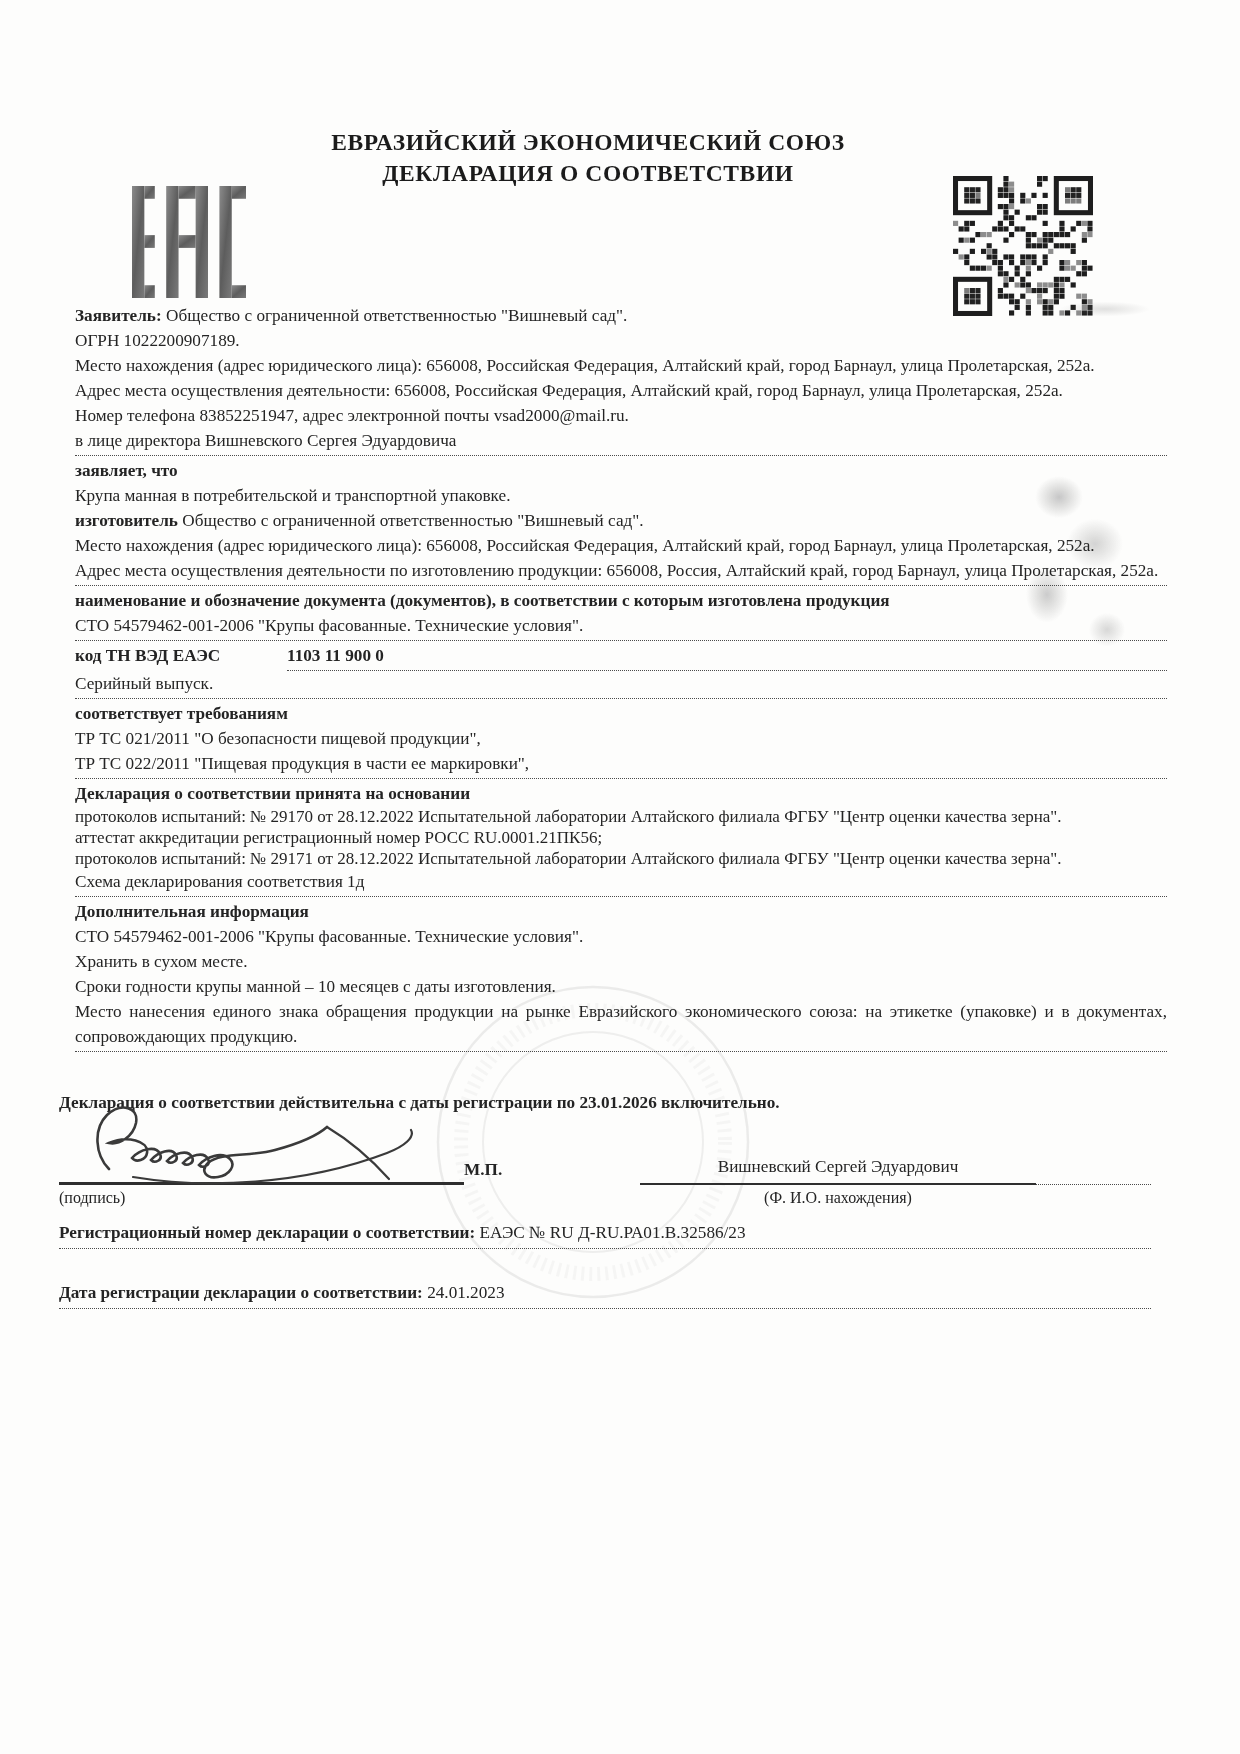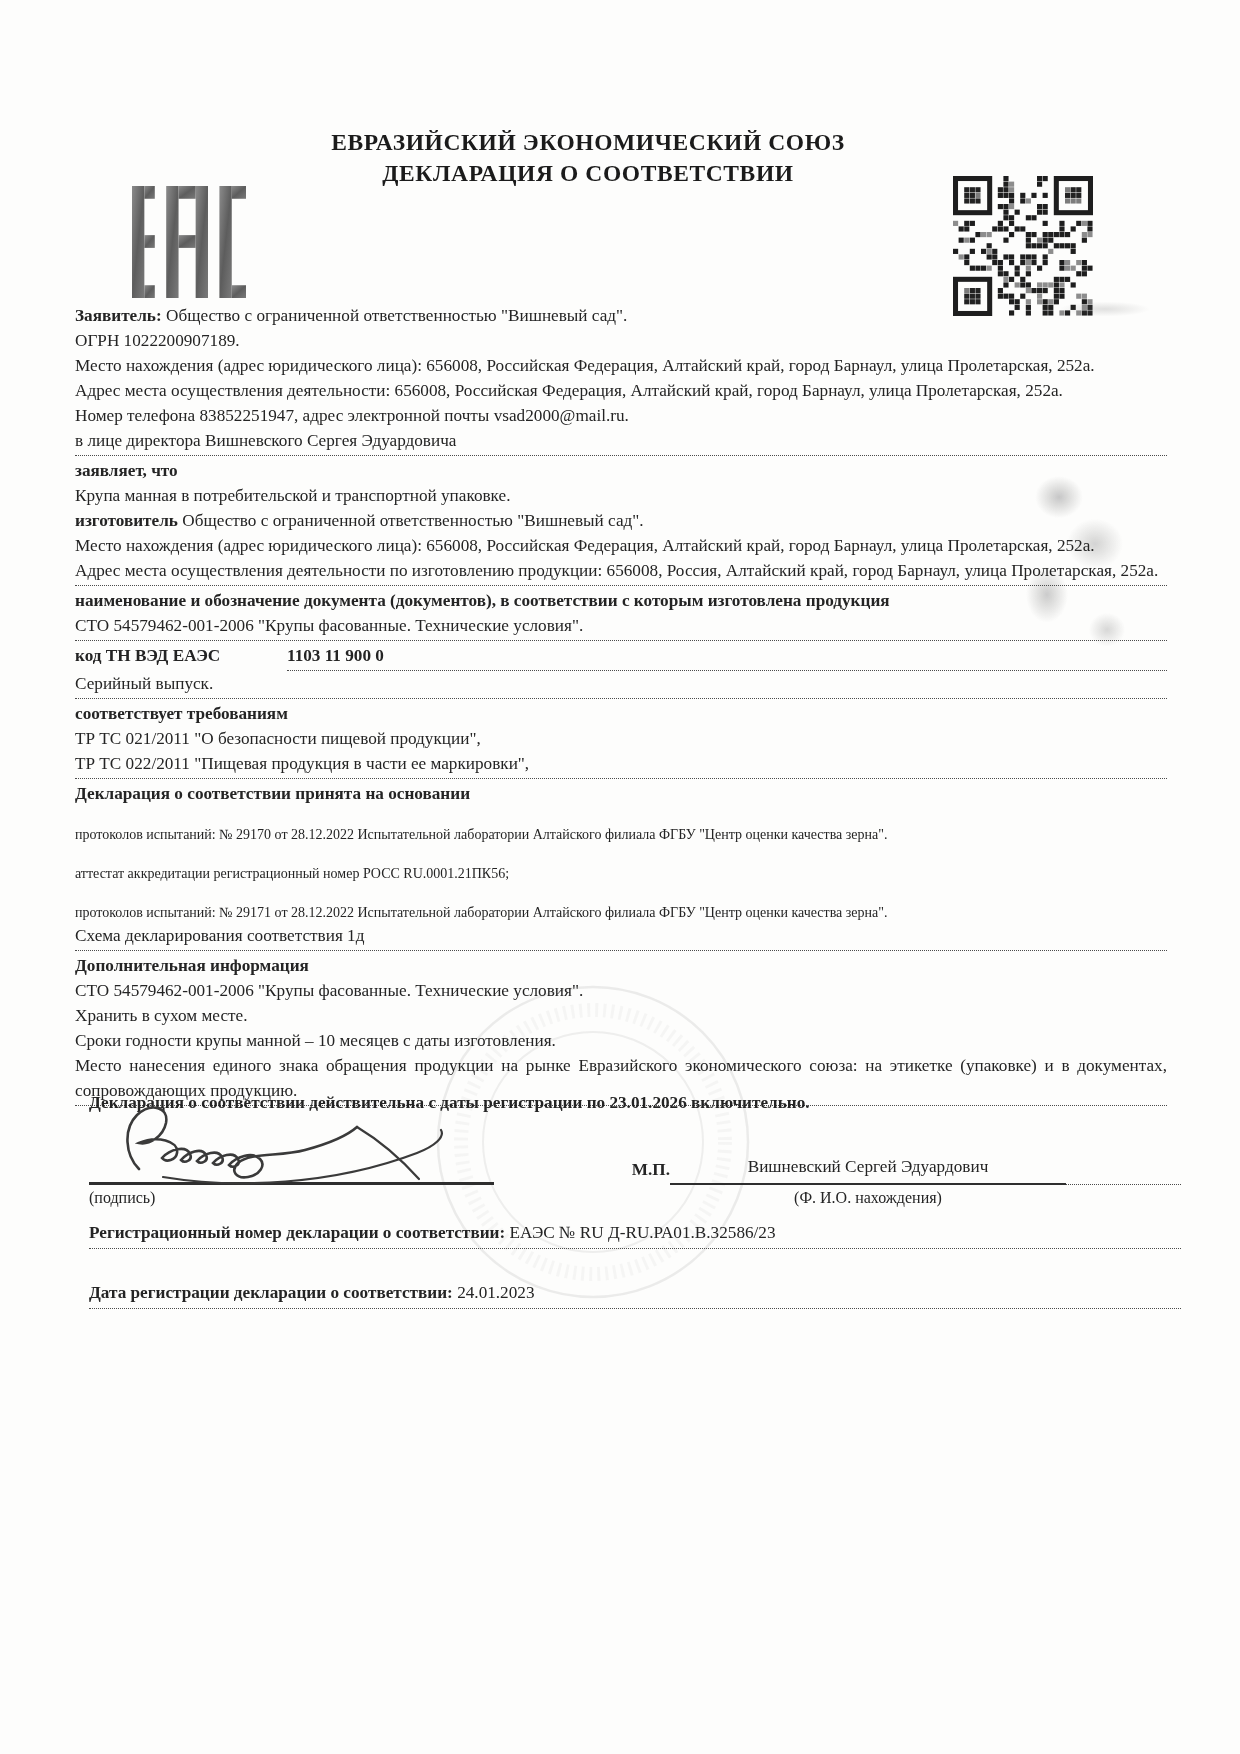--- a/index.html
+++ b/index.html
@@ -16,34 +16,34 @@
     font-weight:bold; font-size:23.5px; line-height:31px;
     letter-spacing:.6px; color:#1b1b1b;
   }
   .eac { position:absolute; left:132px; top:186px; }
   .qr  { position:absolute; left:953px; top:176px; }
   .content {
     position:absolute; left:75px; top:303px; width:1092px;
     font-size:17.2px; line-height:25px;
   }
   .footer {
-    position:absolute; left:89px; top:1090px; width:1092px;
+    position:absolute; left:59px; top:1090px; width:1092px;
     font-size:17.2px; line-height:25px;
   }
   .b { font-weight:bold; }
   .just { text-align:justify; }
-  .small { font-size:14px; line-height:21px;margin-top:18px; }
+  .small { font-size:17px; line-height:21px; }
   .sep { border-bottom:1px dotted #4a4a4a; padding-bottom:2px; margin-bottom:2px; }
   .tnved { display:flex; align-items:baseline; }
   .tnved .lbl { width:212px; font-weight:bold; }
   .tnved .rest { flex:1; border-bottom:1px dotted #4a4a4a; padding-bottom:2px; font-weight:bold; }
   .sigrow { display:flex; align-items:flex-end; margin-top:14px; height:56px; }
   .sigcol { width:405px; position:relative; border-bottom:3px solid #2e2e2e; height:100%; }
   .sig-svg { position:absolute; left:16px; bottom:-14px; }
-  .mpcol { width:176px; text-align:right; font-weight:bold; padding-bottom:3px; }
+  .mpcol { width:176px; text-align:left; font-weight:bold; padding-bottom:3px; }
   .namecol { width:396px; text-align:center; border-bottom:2px solid #2e2e2e; padding-bottom:4px; }
   .fillcol { flex:1; border-bottom:1px dotted #4a4a4a; }
   .caprow { display:flex; }
   .cap1 { width:405px; font-size:16px; }
   .capmid { width:176px; }
   .cap2 { width:396px; text-align:center; font-size:16px; }
   .regline { margin-top:10px; border-bottom:1px dotted #4a4a4a; padding-bottom:3px; }
   .dateline { margin-top:31px; border-bottom:1px dotted #4a4a4a; padding-bottom:3px; }
   .stamp { position:absolute; left:428px; top:982px; opacity:.55; pointer-events:none; }
   .blob {

